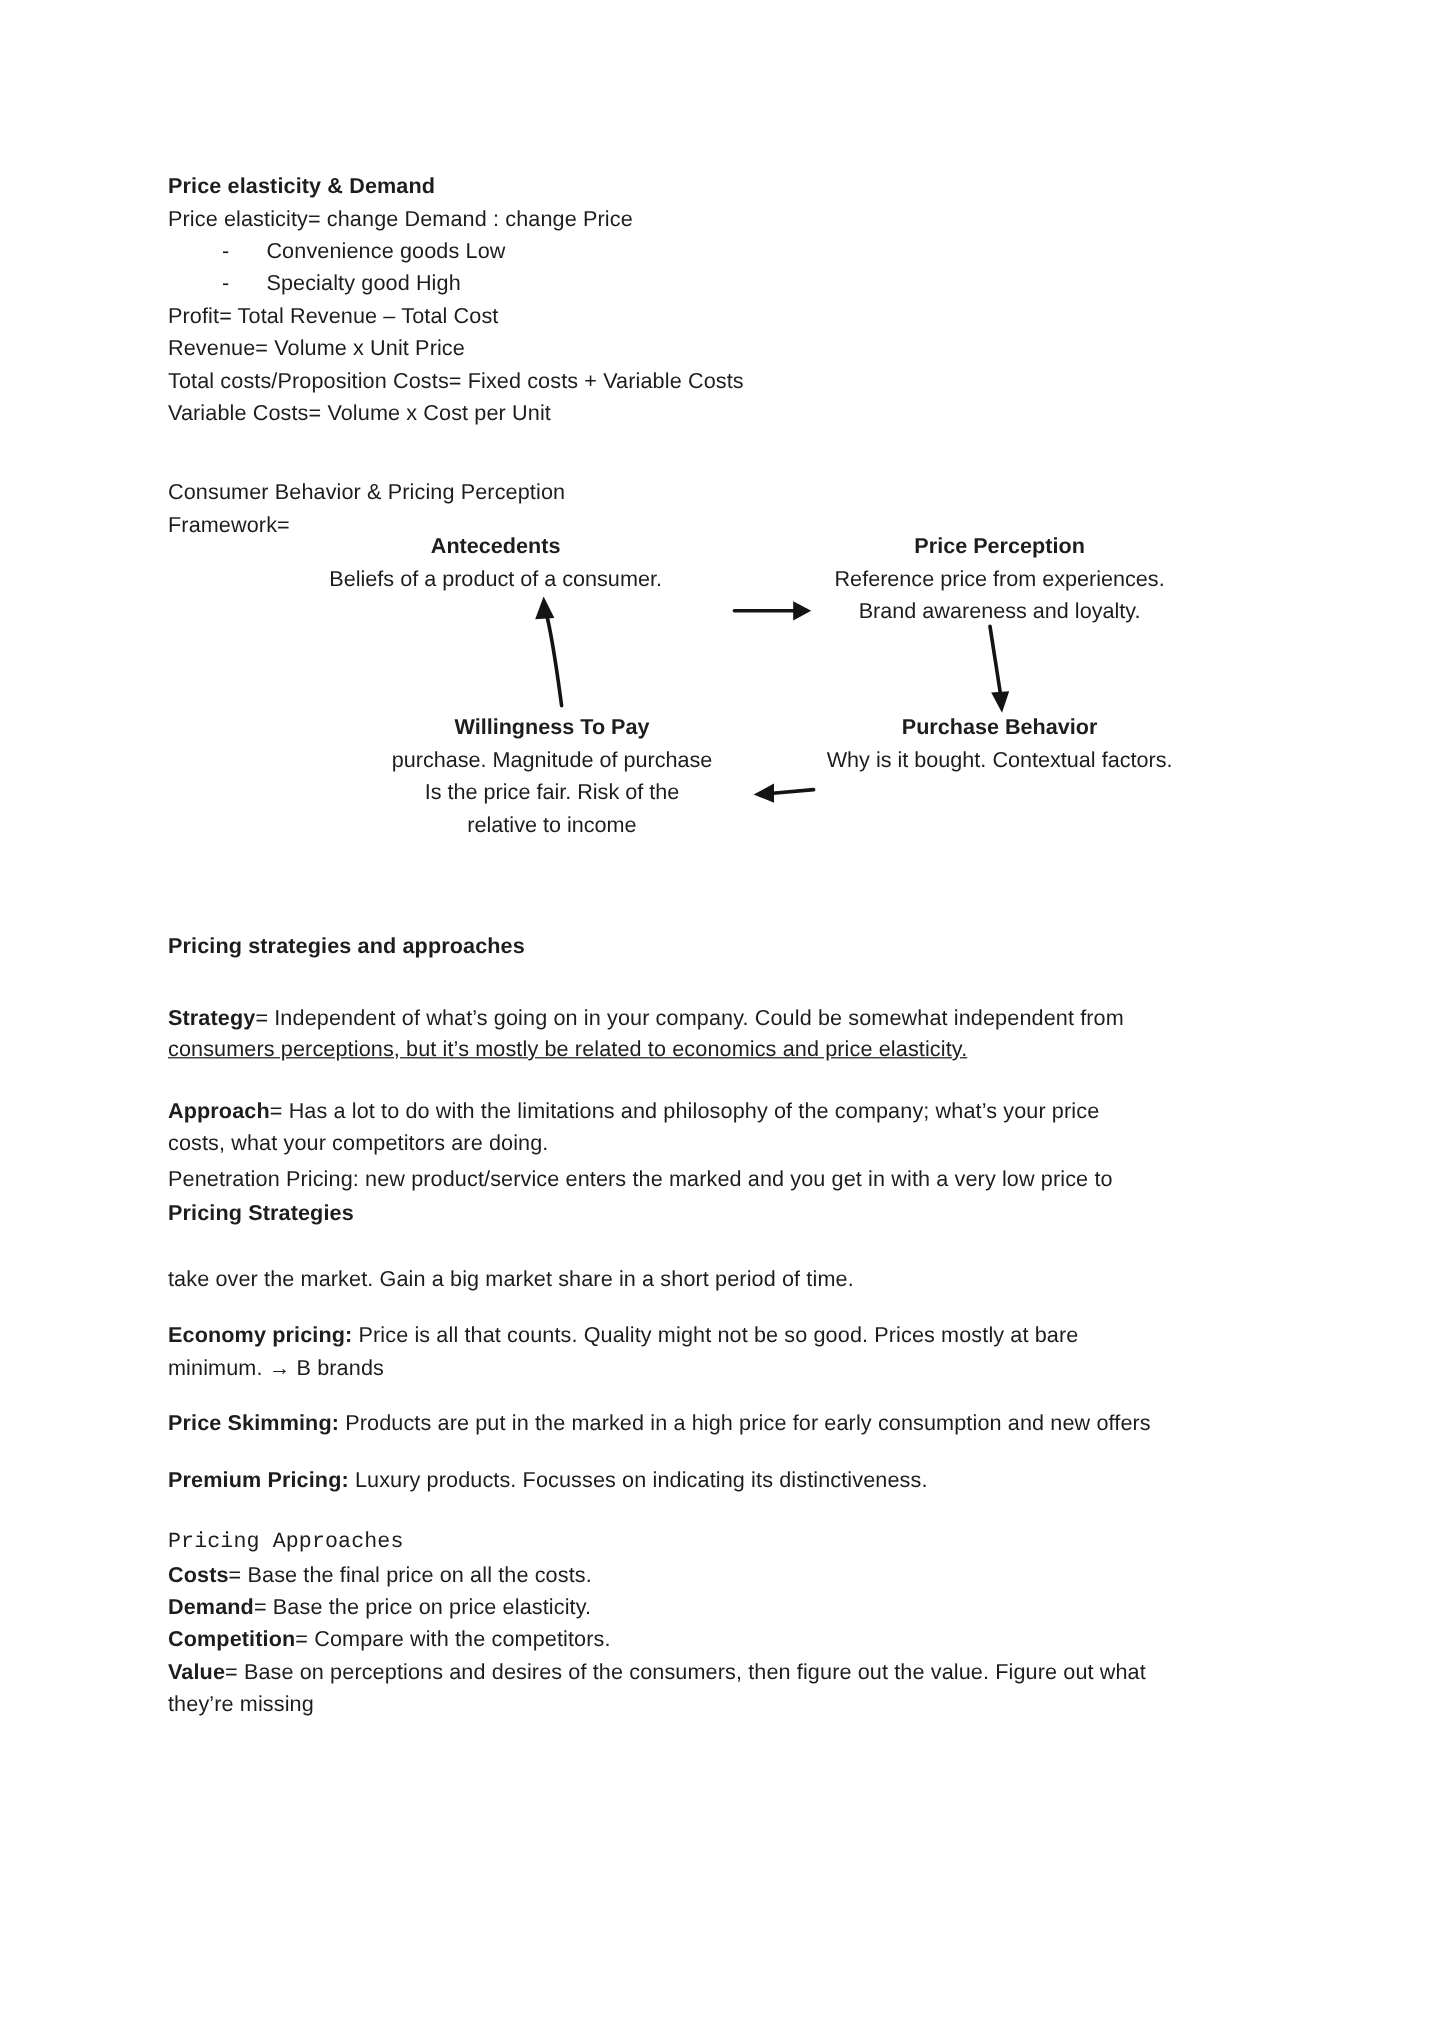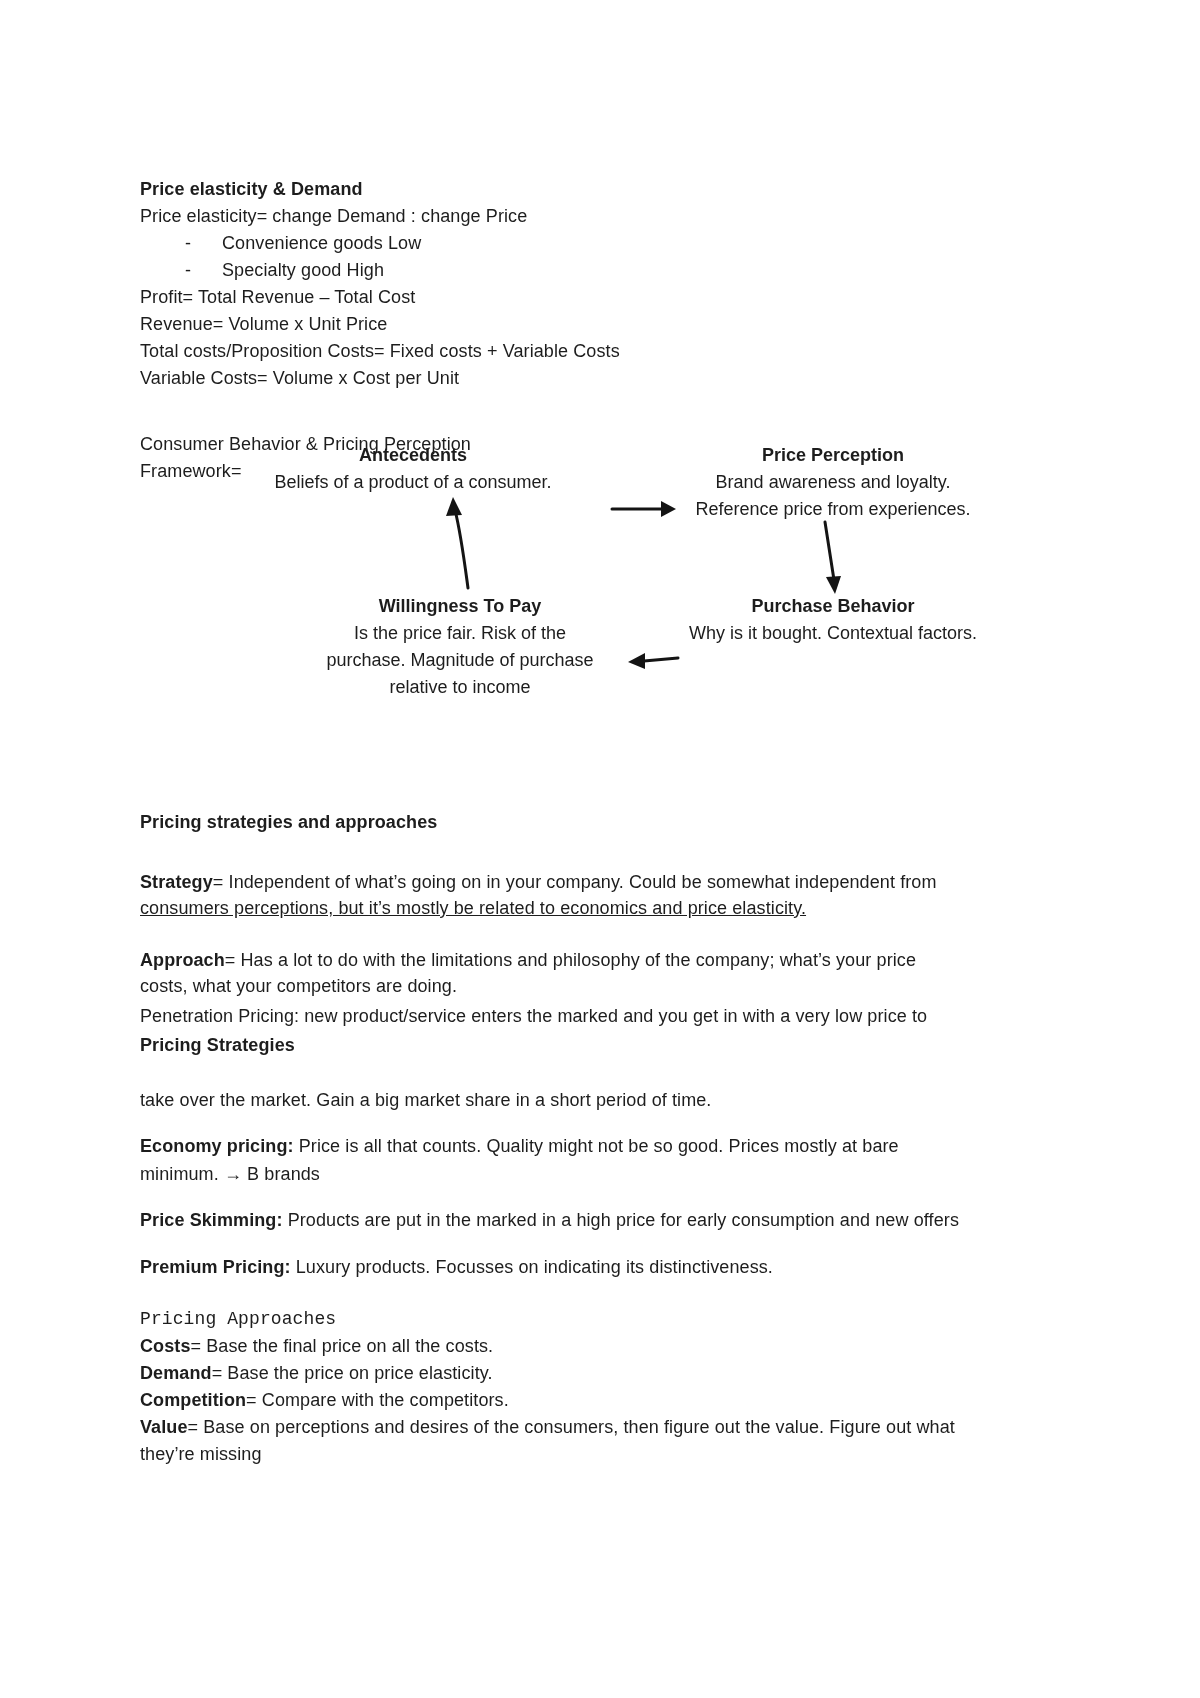--- a/index.html
+++ b/index.html
@@ -13,21 +13,20 @@
     font-size:18px;
     color:#1d1d1d;
     overflow:hidden;
   }
   .line{
     position:absolute;
     left:140px;
     white-space:nowrap;
     line-height:20px;
     letter-spacing:0.1px;
-    margin-top:34px;
   }
   .line.bullet{left:185px;}
   .line .dash{display:inline-block;width:37px;}
   .b{font-weight:bold;}
   .node{
     position:absolute;
     width:520px;
     text-align:center;
     line-height:27px;
     white-space:nowrap;
@@ -92,27 +91,27 @@
       <div class="line" style="top: 1410px;"><span>they’re missing</span></div>
     </div>
 
   <div id="diagram-nodes">
       <div class="node" style="left: 153px; top: 442px;">
         <div class="node-title">Antecedents</div>
         <div>Beliefs of a product of a consumer.</div>
       </div>
       <div class="node" style="left: 573px; top: 442px;">
         <div class="node-title">Price Perception</div>
+        <div>Reference price from experiences.</div>
         <div>Brand awareness and loyalty.</div>
-        <div>Reference price from experiences.</div>
       </div>
       <div class="node" style="left: 200px; top: 593px;">
         <div class="node-title">Willingness To Pay</div>
+        <div>purchase. Magnitude of purchase</div>
         <div>Is the price fair. Risk of the</div>
-        <div>purchase. Magnitude of purchase</div>
         <div>relative to income</div>
       </div>
       <div class="node" style="left: 573px; top: 593px;">
         <div class="node-title">Purchase Behavior</div>
         <div>Why is it bought. Contextual factors.</div>
       </div>
     </div>
 
 </div>
 

